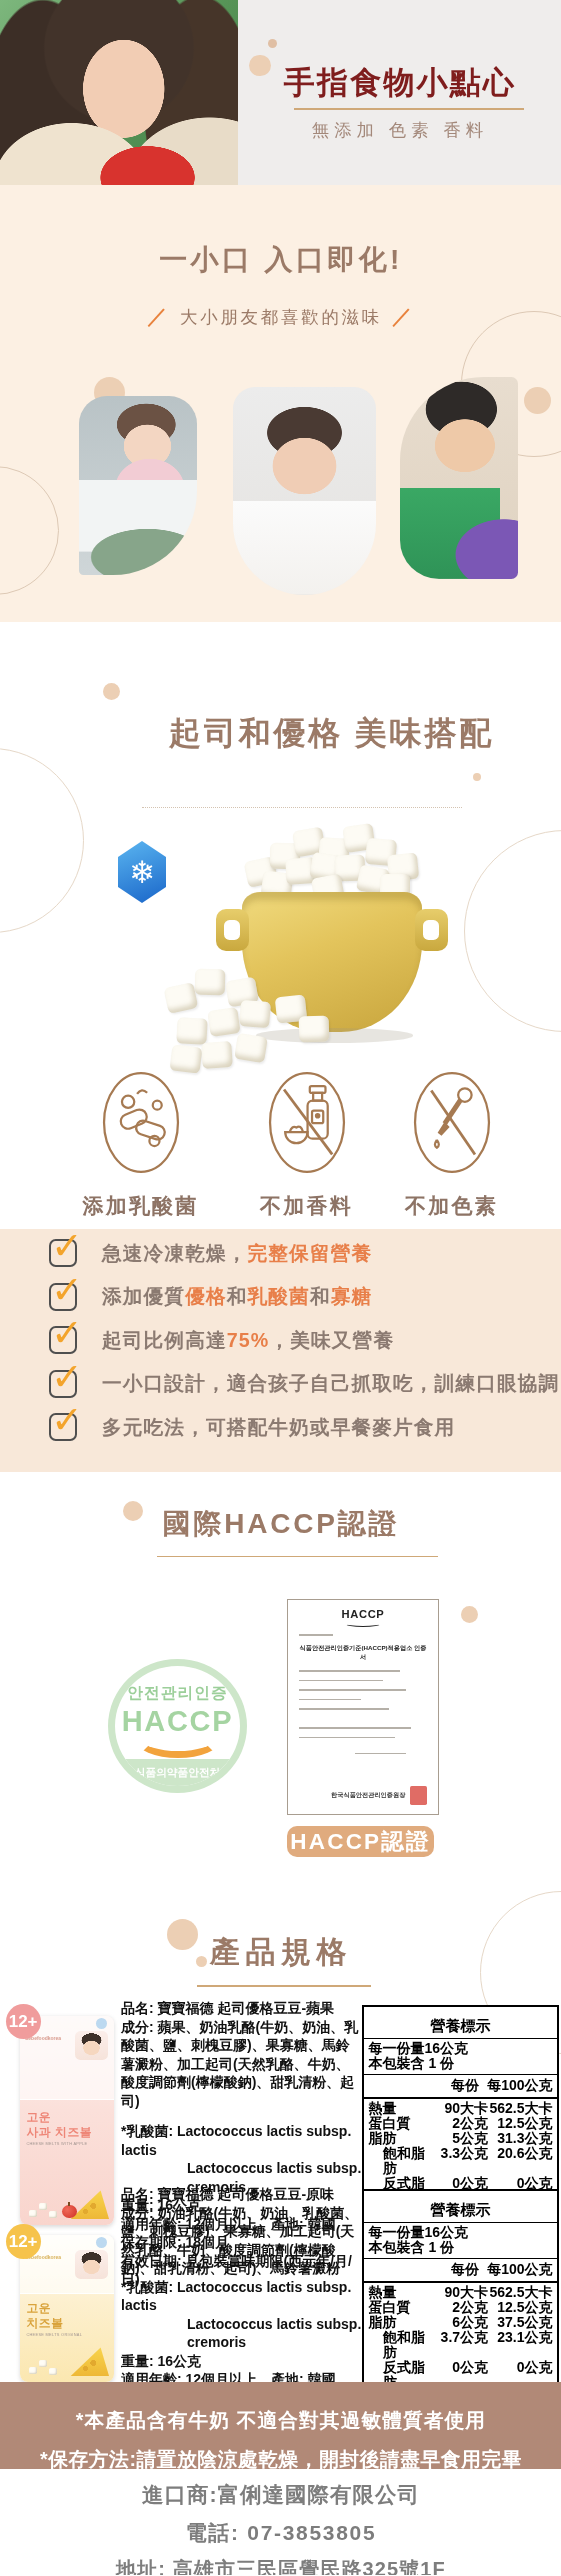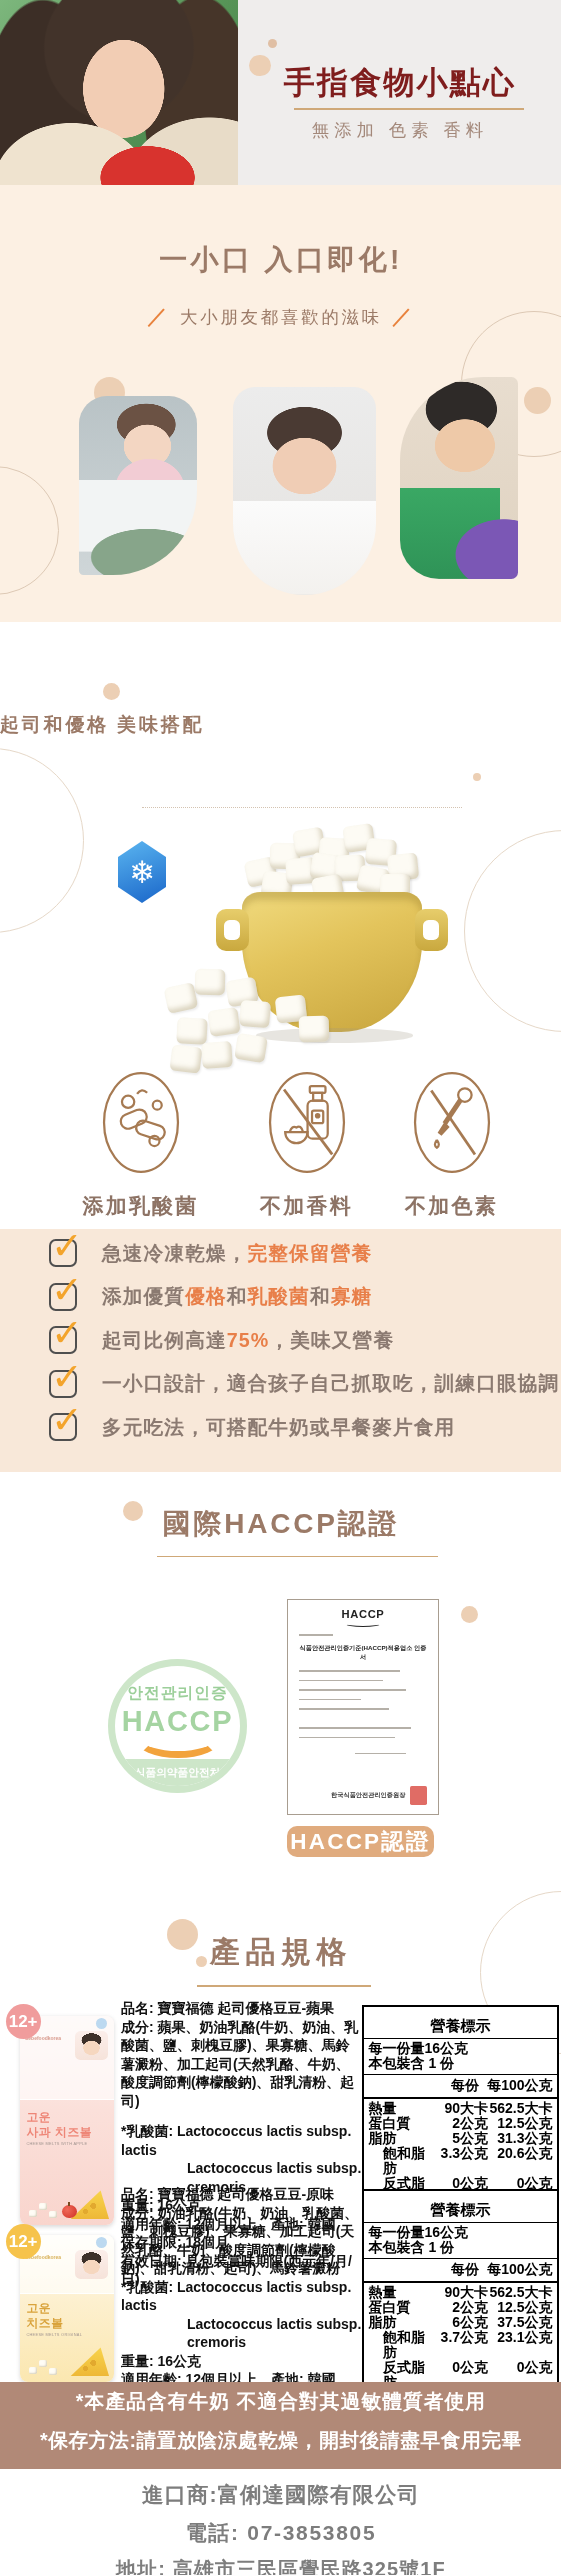--- a/index.html
+++ b/index.html
@@ -67,22 +67,22 @@
       radial-gradient(33px 29px at 55% 34%, #eec9a8 90%, transparent 92%),
       radial-gradient(40px 31px at 52% 16%, #2e2a28 88%, transparent 90%),
       linear-gradient(#e8ddcf,#dfd2c0); }
 
   
   .s3 { height:607px; background:#fff; }
   .s3 .dot.d5 { left:103px; top:61px; width:17px; height:17px; }
   .s3 .dot.d6 { left:473px; top:151px; width:7.9px; height:7.9px; }
   .s3 .ring.r3 { width:185px; height:185px; left:-101px; top:126px; border-color:#e6d8c8; }
   .s3 .ring.r4 { width:202px; height:202px; right:-104px; top:208px; border-color:#e6d8c8; }
-  .s3-title { position:absolute; left:0; width:494px; top:90px; text-align:left;
-    font-size:19px; font-weight:bold; color:#9b7a67; letter-spacing:2.8px; }
+  .s3-title { position:absolute; left:0; width:494px; top:90px; text-align:right;
+    font-size:32px; font-weight:bold; color:#9b7a67; letter-spacing:2.8px; }
   .s3-divider { position:absolute; left:142px; top:185px; width:320px; border-top:1.1px dotted #d4c3b1; }
   .snowflake { position:absolute; left:118px; top:219px; width:48px; height:62px;
     clip-path:polygon(50% 0,100% 26%,100% 74%,50% 100%,0 74%,0 26%);
     background:linear-gradient(160deg,#5ab5f0,#1a66c9); color:#fff;
     display:flex; align-items:center; justify-content:center; font-size:31px; }
   .pot-wrap { position:absolute; left:225px; top:197px; width:214px; height:236px; }
   .pot-body { position:absolute; left:17px; top:73px; width:180px; height:140px;
     border-radius:18px 18px 81px 81px / 15.7px 15.7px 90px 90px;
     background:linear-gradient(160deg,#f0da7e 0%,#e3c45c 40%,#c8a53d 100%);
     box-shadow:inset 0 7.9px 6.7px rgba(120,90,20,.25); }
@@ -198,21 +198,21 @@
     border-bottom:2.2px solid #000; }
   .nt-cols span:nth-child(2) { text-align:right; }
   .nt-cols span:nth-child(3) { text-align:right; }
   .nt-rows { padding:2.2px 4.5px 3.4px; }
   .nt-row { display:grid; grid-template-columns:38% 27% 35%; font-size:14px; line-height:15px; }
   .nt-row span:nth-child(2), .nt-row span:nth-child(3) { text-align:right; }
   .nt-row.indent span:first-child { padding-left:14.6px; }
 
   
   .s7 { height:87px; background:#b18977; color:#fff; text-align:center; }
-  .s7-line1 { padding-top:6px; font-size:19.7px; font-weight:bold; letter-spacing:1.1px; }
+  .s7-line1 { padding-top:25px; font-size:19.7px; font-weight:bold; letter-spacing:1.1px; }
   .s7-line2 { padding-top:12.4px; font-size:19.7px; font-weight:bold; letter-spacing:0.6px; }
 
   
   .s8 { height:106px; background:#fff; color:#7d7d7d; text-align:center; }
   .s8 div { font-weight:bold; }
   .s8-importer { padding-top:11.2px; font-size:21.4px; letter-spacing:1.1px; }
   .s8-phone { padding-top:10px; font-size:21px; letter-spacing:1.7px; }
   .s8-address { padding-top:9px; font-size:20px; letter-spacing:1.1px; }
 </style>
 </head>

